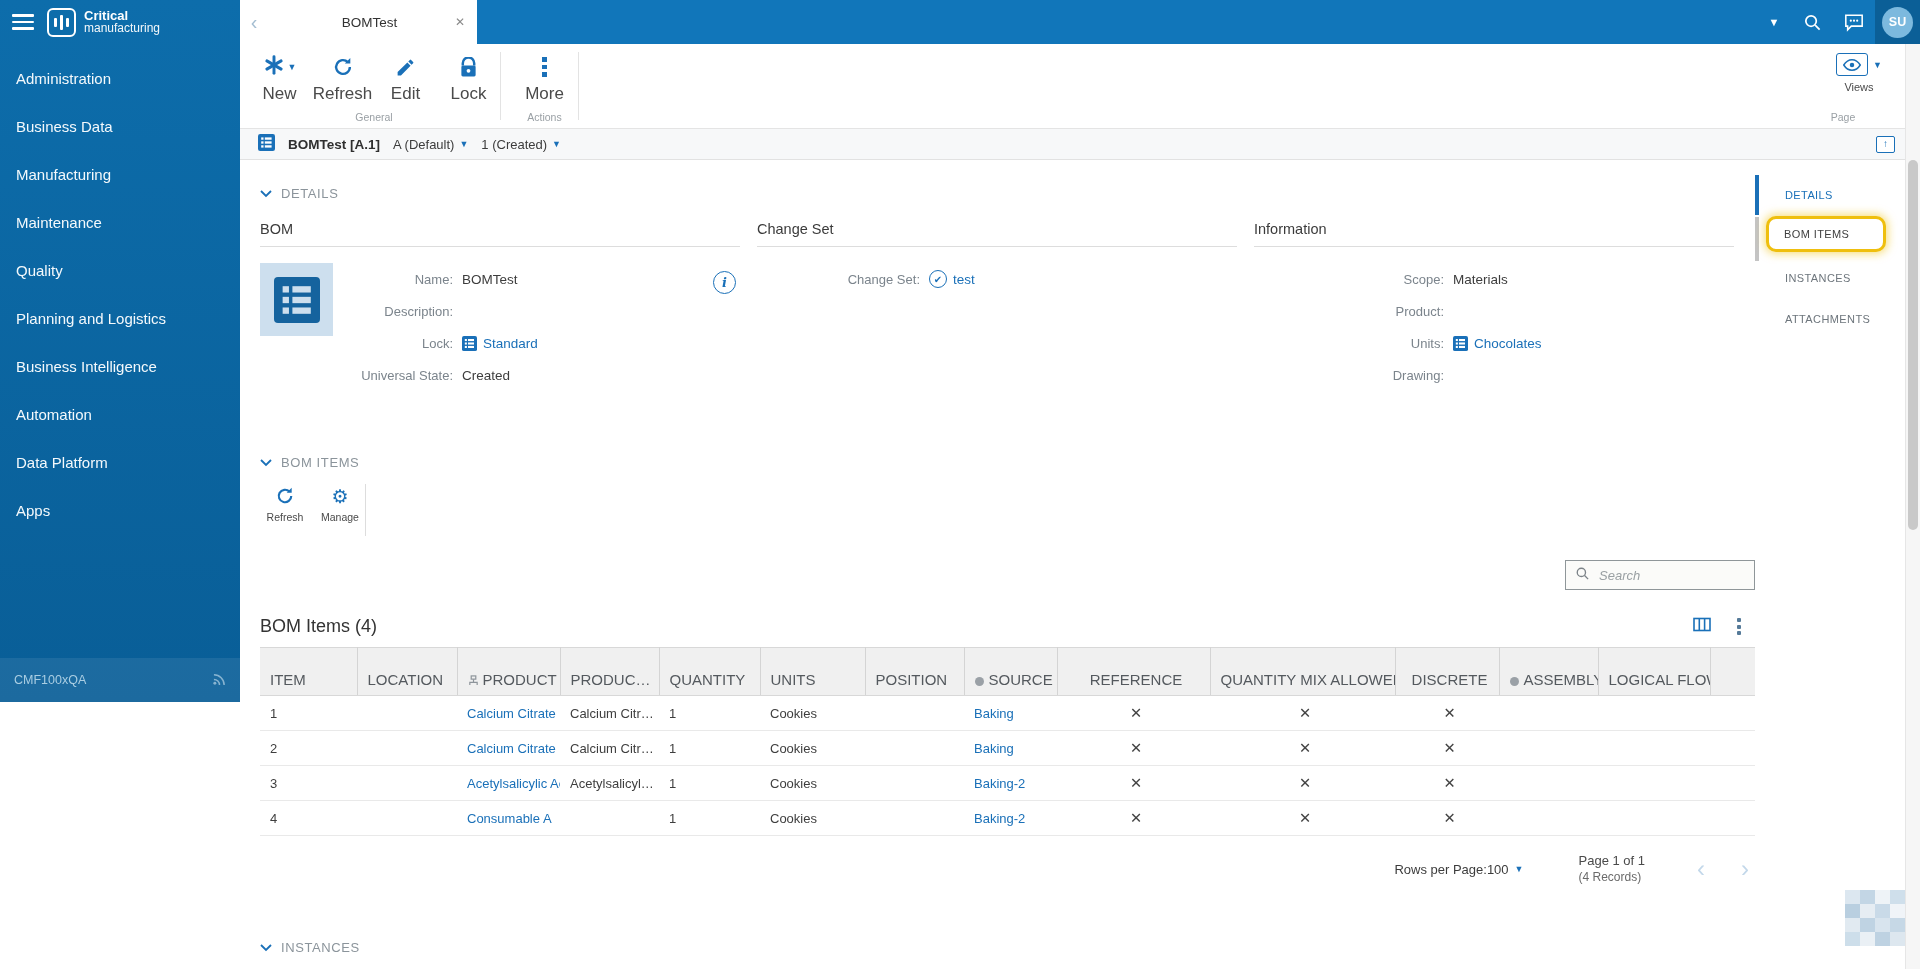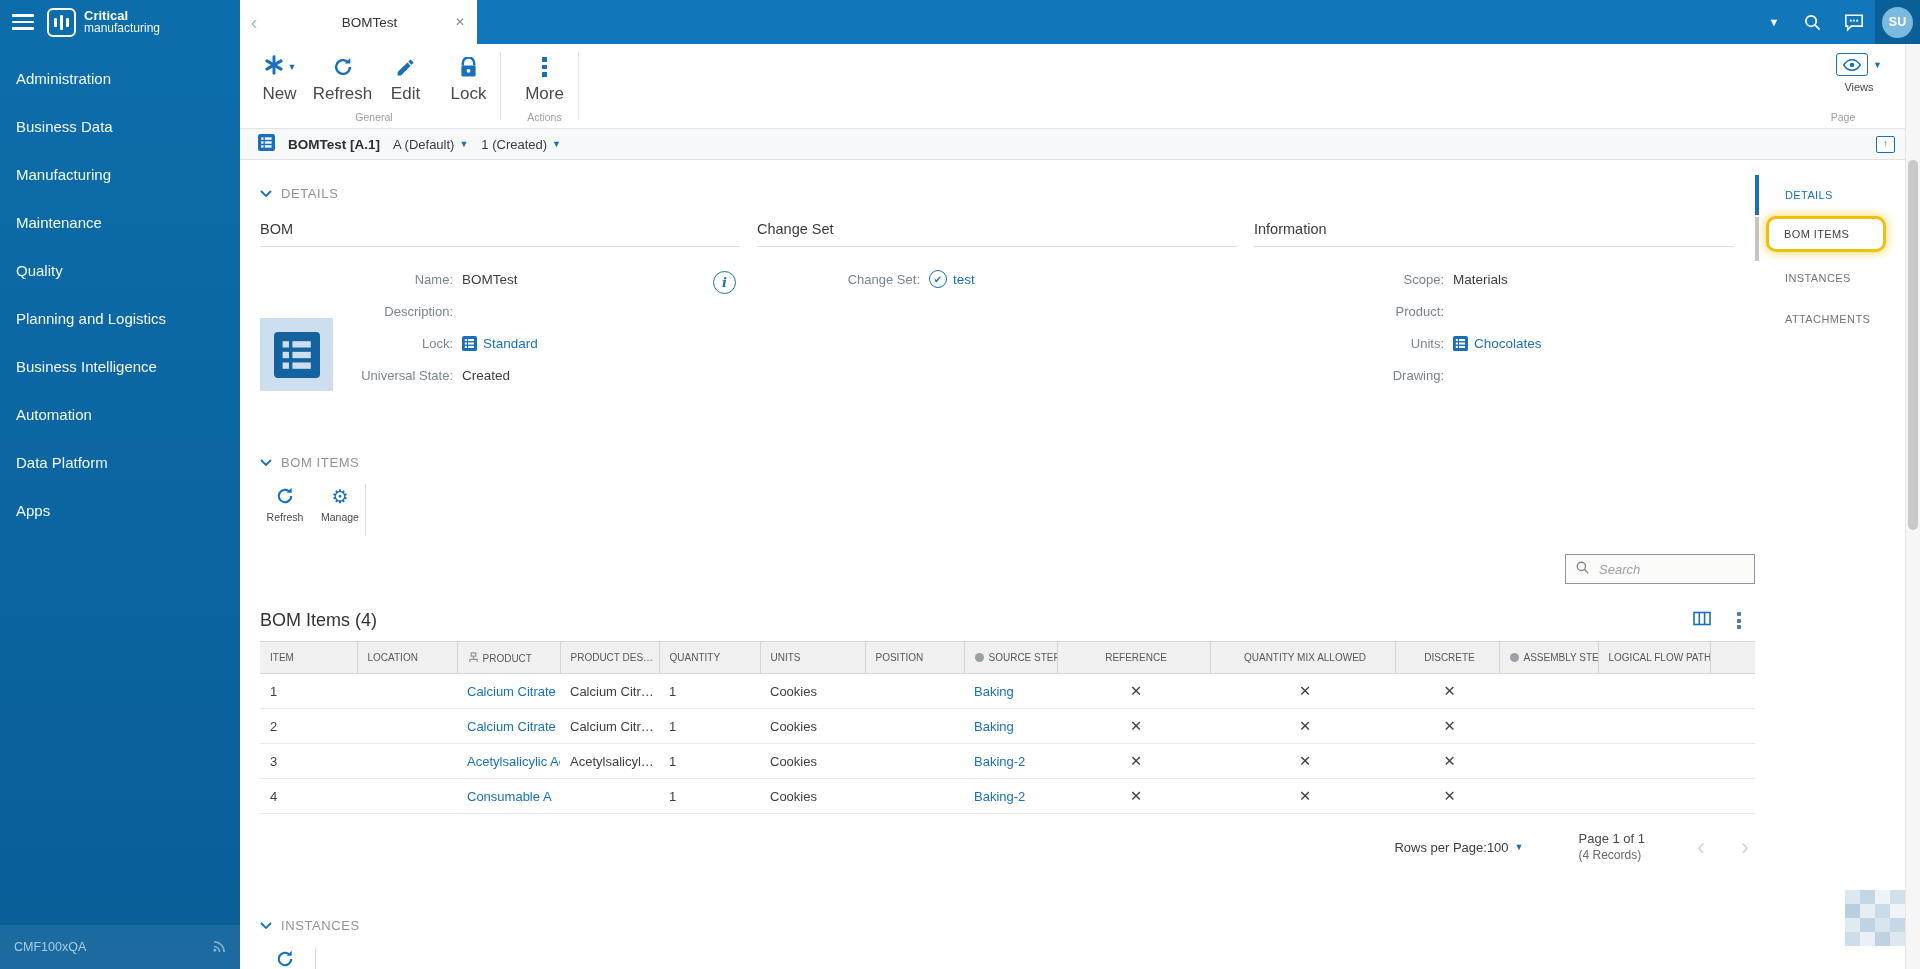--- a/index.html
+++ b/index.html
@@ -1,20 +1,20 @@
 <!DOCTYPE html>
 <html><head>
 <meta charset="utf-8">
 <style>
   html,body{margin:0;padding:0;background:#e9e9e9;}
   .app{position:relative;width:1920px;height:969px;background:#fff;overflow:hidden;
        font-family:"Liberation Sans",sans-serif;-webkit-font-smoothing:antialiased;}
 
   
-  .sidebar{position:absolute;left:0;top:0;width:240px;height:969px;
+  .sidebar{position:absolute;left:0;top:0;width:240px;height:702px;
            background:linear-gradient(180deg,#0d6dab 0%,#095e97 100%);color:#fff;z-index:5;}
   .sb-header{height:44px;display:flex;align-items:center;padding:0 12px;gap:13px;}
   .burger{width:22px;display:flex;flex-direction:column;gap:4px;cursor:pointer;}
   .burger i{display:block;height:2.5px;background:#fff;border-radius:1px;}
   .logo{display:flex;align-items:center;gap:8px;}
   .logo-mark{width:29px;height:29px;border:2.2px solid #fff;border-radius:6px;
              display:flex;align-items:center;justify-content:center;gap:2.5px;box-sizing:border-box;}
   .logo-mark i{width:3.5px;background:#fff;border-radius:1px;}
   .lm1{height:9px}.lm2{height:15px}.lm3{height:9px}
   .logo-text div{line-height:13px;}
@@ -93,21 +93,21 @@
            padding-left:20px;box-sizing:border-box;background:#fff;overflow:hidden;}
   .sec-head{display:flex;align-items:center;gap:9px;font-size:13px;letter-spacing:.6px;
             color:#8b949b;cursor:pointer;}
   .sh-details{margin-top:26px;}
   .sh-bomitems{margin-top:64px;}
   .sh-instances{margin-top:54px;}
 
   .cols{display:flex;gap:17px;margin-top:20px;}
   .col{width:480px;position:relative;}
   .col h3{font-size:14.5px;color:#3b3b3b;font-weight:400;padding-bottom:9px;border-bottom:1px solid #ddd;margin:0 0 16px;}
-  .bom-body{display:flex;align-items:flex-end;}
+  .bom-body{display:flex;}
   .tile{width:73px;height:73px;background:#cddfee;display:flex;align-items:center;justify-content:center;flex:none;}
   .fieldlist{flex:1;}
   .frow{height:32px;display:flex;align-items:center;}
   .flabel{width:120px;text-align:right;color:#7b848c;font-size:13px;flex:none;}
   .col-cs .flabel{width:163px;}
   .col-info .flabel{width:190px;}
   .fvalue{margin-left:9px;color:#3d3d3d;font-size:13.5px;display:flex;align-items:center;gap:6px;}
   .link{color:#1a70b8;cursor:pointer;text-decoration:none;}
   .info-ic{position:absolute;right:4px;top:50px;width:21px;height:21px;border:1.5px solid #1a70b8;
            border-radius:50%;color:#1a70b8;display:flex;align-items:center;justify-content:center;
@@ -115,37 +115,37 @@
   .chk{width:16px;height:16px;border:1.8px solid #1a70b8;border-radius:50%;color:#1a70b8;font-size:10px;
        display:flex;align-items:center;justify-content:center;flex:none;}
 
   .mini-toolbar{margin-top:12px;display:flex;align-items:flex-start;position:relative;height:58px;}
   .mt-btn{width:50px;text-align:center;margin-right:5px;cursor:pointer;}
   .mt-btn .ic{height:28px;display:flex;align-items:center;justify-content:center;}
   .mt-btn .lb{font-size:10.5px;color:#4a4a4a;margin-top:1px;}
   .mt-sep{position:absolute;left:105px;top:2px;bottom:4px;width:1px;background:#ddd;}
   .mt-sep-one{left:55px;}
 
-  .search-row{display:flex;justify-content:flex-end;margin-top:14px;width:1495px;}
+  .search-row{display:flex;justify-content:flex-end;margin-top:20px;width:1495px;}
   .searchbox{width:190px;height:30px;border:1px solid #8f9699;background:#fbfbf9;display:flex;
              align-items:center;padding:0 9px;gap:7px;box-sizing:border-box;}
   .searchbox input{border:none;outline:none;background:transparent;font-style:italic;font-size:13px;
                    color:#555;width:100%;font-family:"Liberation Sans",sans-serif;}
   .searchbox input::placeholder{color:#9aa0a3;font-style:italic;}
 
   .tband{display:flex;align-items:center;margin-top:26px;width:1495px;}
   .tt{font-size:18px;color:#333;}
   .tt-icons{margin-left:auto;display:flex;align-items:center;gap:26px;padding-right:14px;}
   .gkebab{display:flex;flex-direction:column;gap:2.5px;cursor:pointer;}
   .gkebab i{width:4px;height:4px;background:#557a99;border-radius:1px;}
 
   table.grid{border-collapse:collapse;table-layout:fixed;width:1495px;margin-top:10px;}
   table.grid th{background:#f0f0f0;border-top:1px solid #d8d8d8;border-bottom:1px solid #d8d8d8;
-      border-right:1px solid #d4d4d4;height:31px;font-size:10px;color:#54595e;font-weight:400;
-      text-align:left;padding:0 5px 0 10px;white-space:nowrap;overflow:hidden;}
+      border-right:1px solid #d4d4d4;height:31px;font-size:15px;color:#54595e;font-weight:400;
+      text-align:left;padding:16px 5px 0 10px;white-space:nowrap;overflow:hidden;}
   table.grid th.c-center{text-align:center;}
   table.grid th .hdot{display:inline-block;width:9px;height:9px;border-radius:50%;background:#9aa0a6;
       margin-right:5px;vertical-align:-1px;}
   table.grid td{height:34px;border-bottom:1px solid #e9e9e9;padding:0 5px 0 10px;color:#3e3e3e;
       font-size:13px;white-space:nowrap;overflow:hidden;}
   td.ellip{text-overflow:ellipsis;}
   .c-center{text-align:center;}
   .xmark{font-size:14.5px;color:#444;}
 
   .pag{display:flex;align-items:center;margin-top:16px;width:1495px;justify-content:flex-end;}

